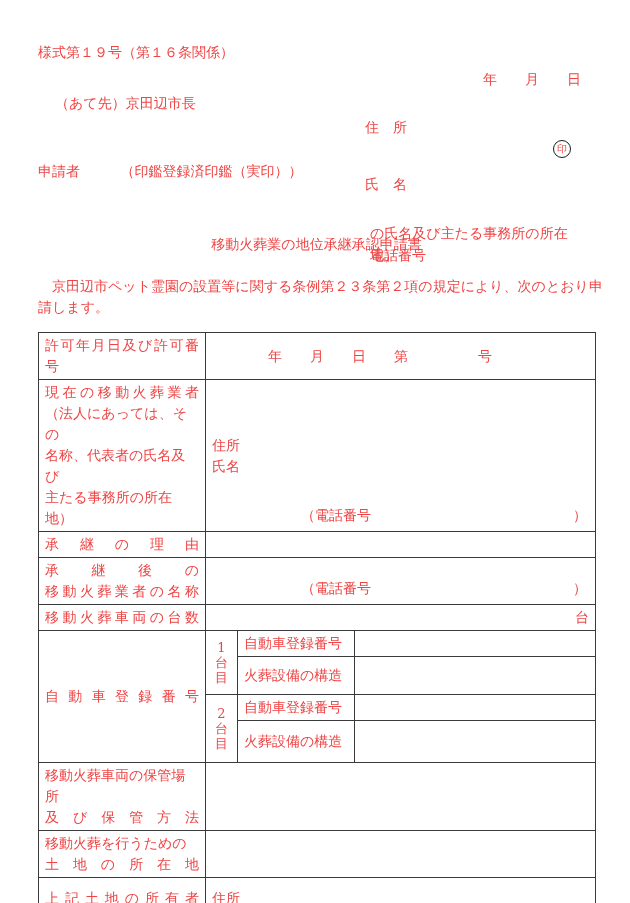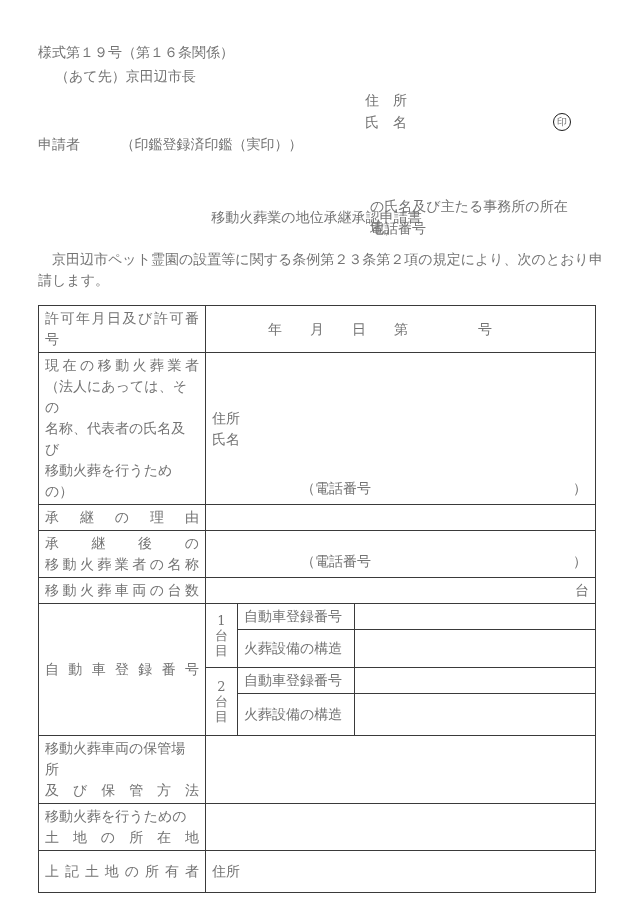--- a/index.html
+++ b/index.html
@@ -1,21 +1,21 @@
 <!DOCTYPE html>
 <html><head>
 <meta charset="utf-8">
 <style>
   * { box-sizing: border-box; margin: 0; padding: 0; }
   html,body { background:#fff; }
   .page {
     position: relative;
     width: 630px; height: 903px;
     background: #fff;
-    color: #737373;
+    color: #ef4444;
     font-family: "DejaVu Serif", "Liberation Serif", serif;
     font-size: 14px; line-height: 21px;
     overflow: hidden;
   }
   .content { padding: 42px 35px 0 38px; }
   .nowrap { white-space: nowrap; }
 
   
   .date-line { text-align: right; padding-right: 14px; margin-top: 6px; }
   .addressee { margin-top: 3px; margin-left: 17px; }
@@ -63,29 +63,30 @@
   .vnum span { display: block; }
 </style>
 </head>
 <body>
 
 <div class="page">
   <div class="content">
 
     <div class="nowrap">様式第１９号（第１６条関係）</div>
 
+    <div class="date-line">年　　月　　日</div>
 
     <div class="addressee">（あて先）京田辺市長</div>
 
     <div class="app-block">
       <div class="app-line">
         <span class="ml327" style="display:inline-block;">住　所</span>
       </div>
       <div class="app-line">
-        <span class="ml327" style="display:inline-block;">氏　名</span>
+        <span class="ml327" style="display:inline-block;margin-top:35px;">氏　名</span>
         <span class="seal">印</span>
       </div>
       <div class="app-line">
         <span class="ml260" style="display:inline-block;">申請者</span>
         <span class="gap60" style="display:inline-block;">（印鑑登録済印鑑（実印））</span>
       </div>
       <div class="app-line">
         <span class="ml332" style="display:inline-block;">の氏名及び主たる事務所の所在地）</span>
       </div>
       <div class="app-line">
@@ -112,21 +113,21 @@
           <tr style="height:28px">
         <td class="lab just">許可年月日及び許可番号</td>
         <td colspan="3" class="nowrap">　　　　年　　月　　日　　第　　　　　号</td>
       </tr>
 
       <tr style="height:96px">
         <td class="lab vtop">
           <div class="just">現在の移動火葬業者</div>
           <div>（法人にあっては、その</div>
           <div>名称、代表者の氏名及び</div>
-          <div>移動火葬を行うための）</div>
+          <div>主たる事務所の所在地）</div>
         </td>
         <td colspan="3" class="vtop rel">
           <div>住所</div>
           <div>氏名</div>
           <div class="phone-line">
             <span>（電話番号</span>
             <span>）</span>
           </div>
         </td>
       </tr>

